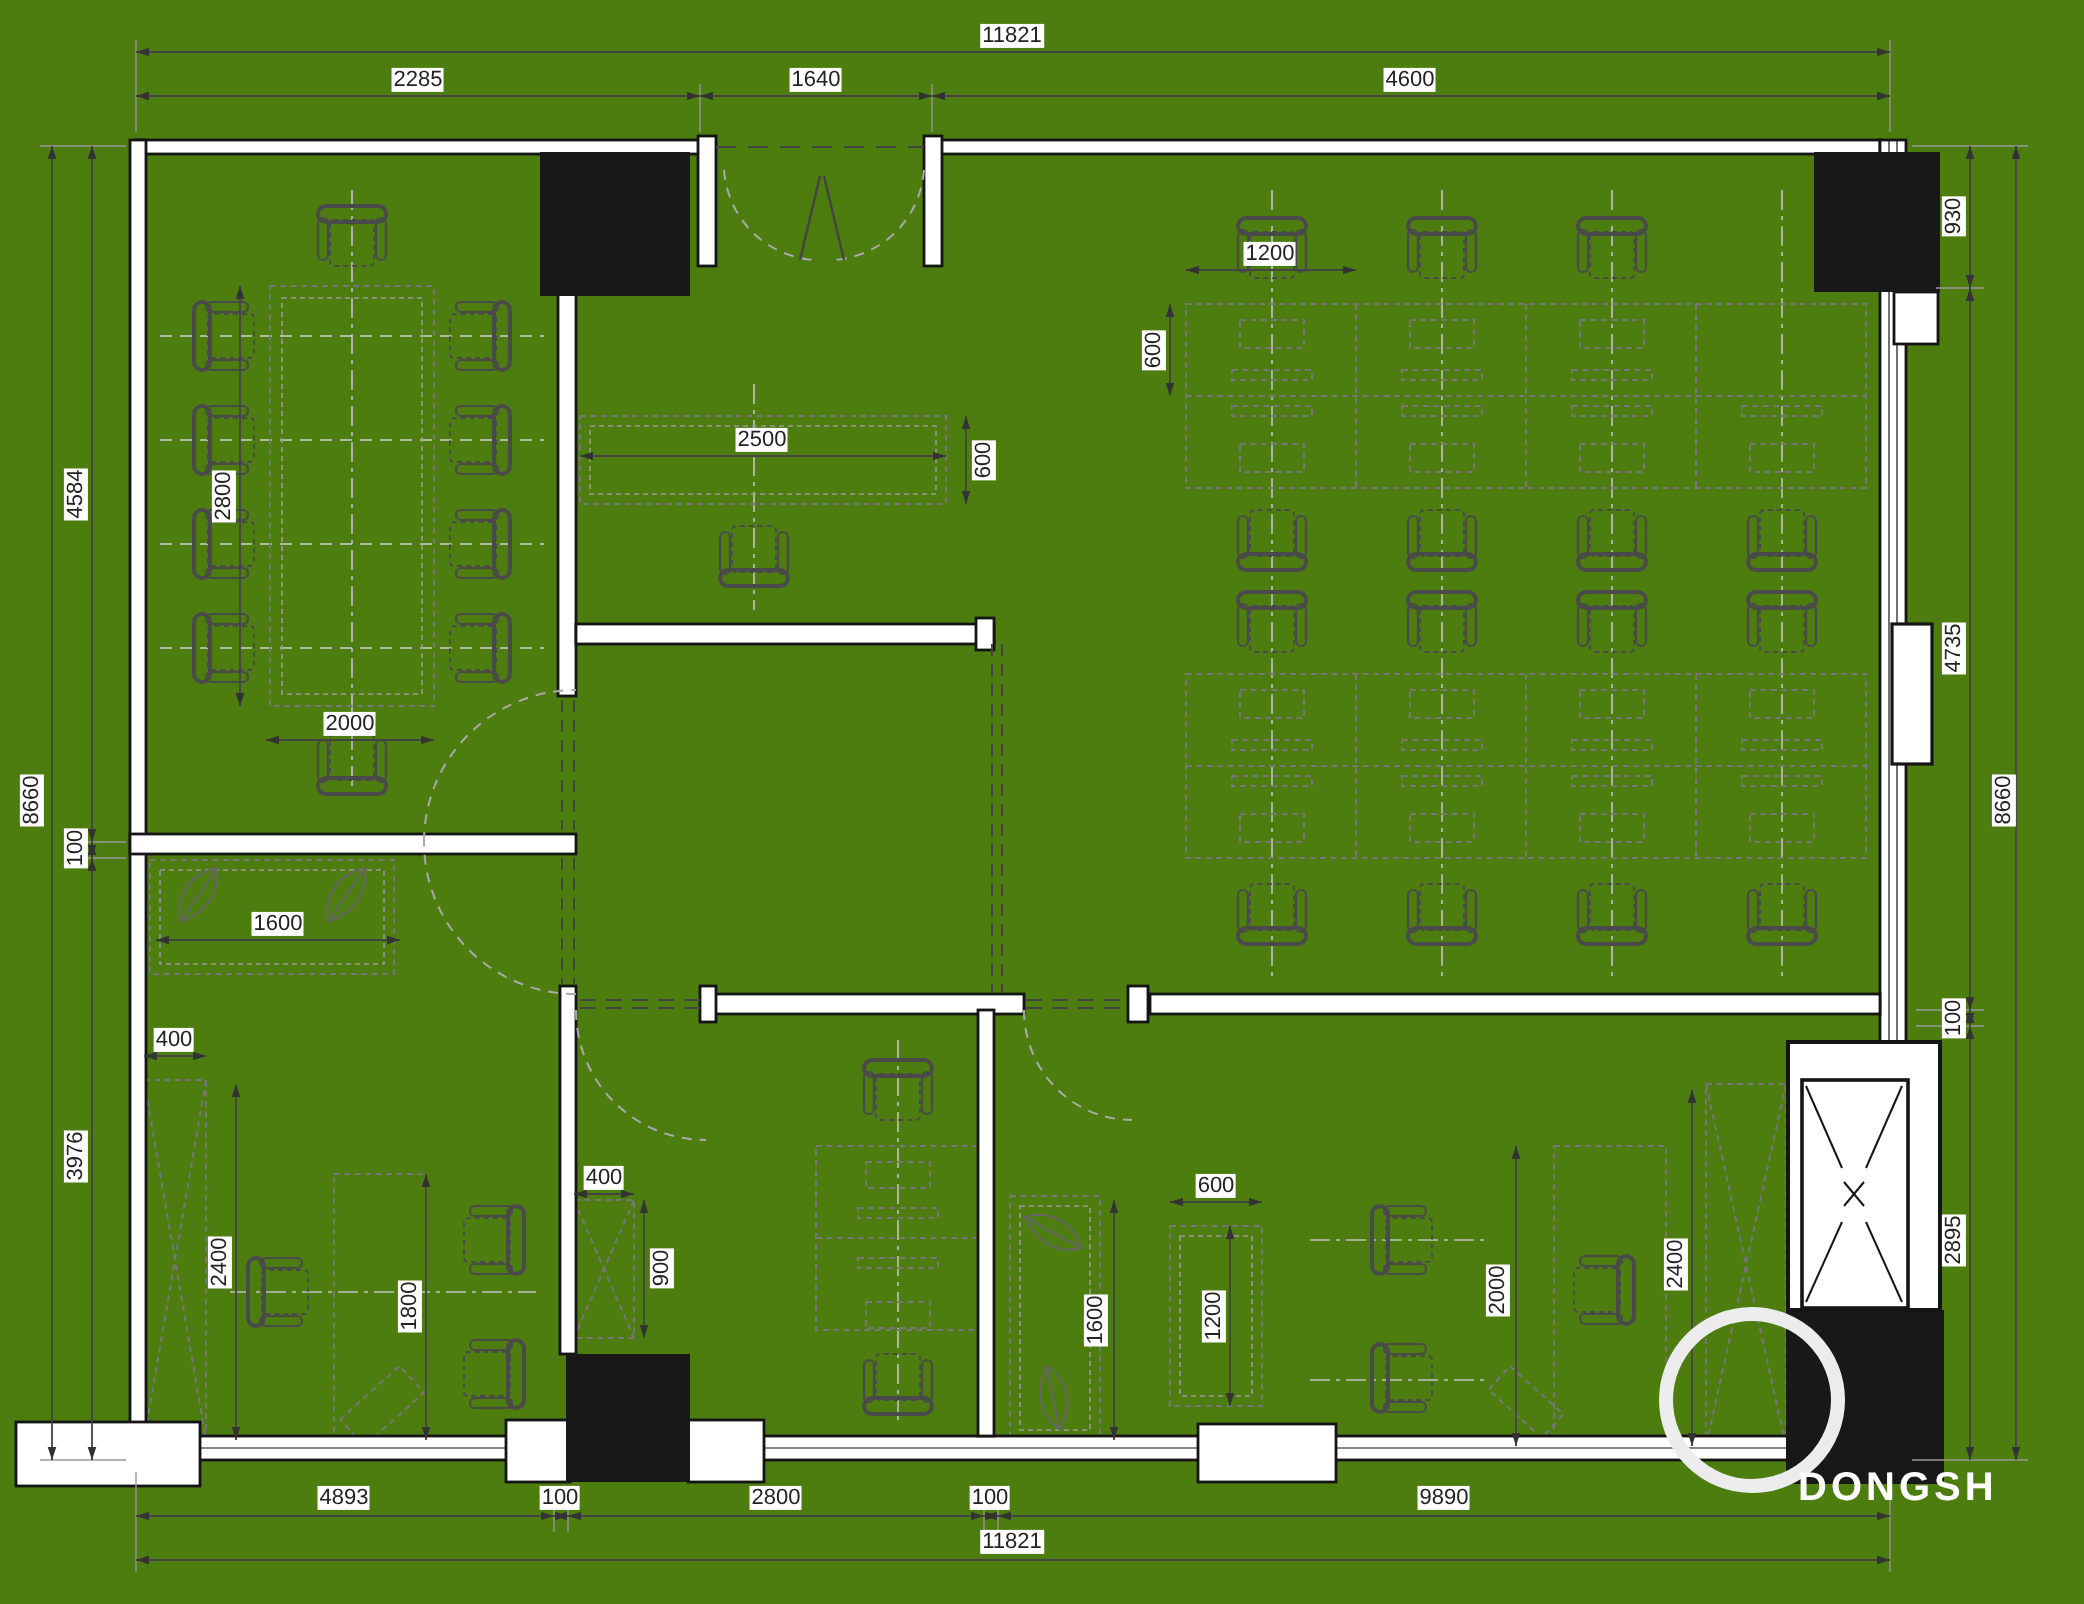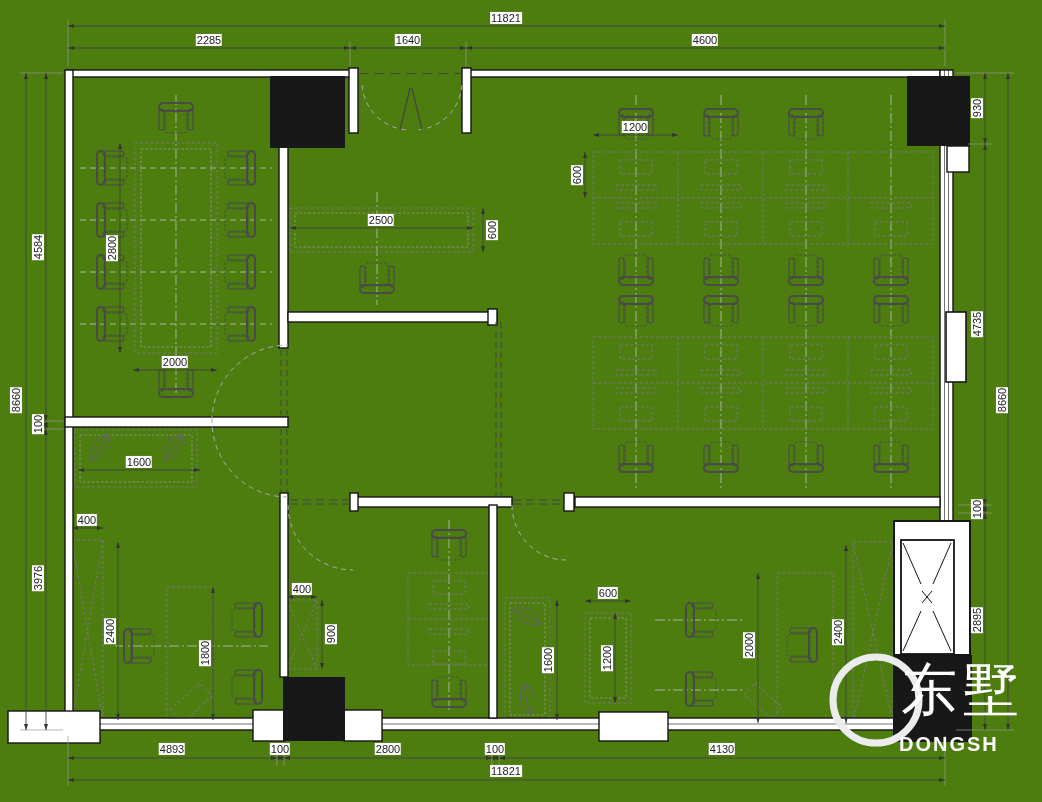--- a/index.html
+++ b/index.html
@@ -337,21 +337,21 @@
 
 <div class="lb" style="left:506px;top:18px">11821</div>
 <div class="lb" style="left:209px;top:40px">2285</div>
 <div class="lb" style="left:408px;top:40px">1640</div>
 <div class="lb" style="left:705px;top:40px">4600</div>
 
 <div class="lb" style="left:172px;top:749px">4893</div>
 <div class="lb" style="left:280px;top:749px">100</div>
 <div class="lb" style="left:388px;top:749px">2800</div>
 <div class="lb" style="left:495px;top:749px">100</div>
-<div class="lb" style="left:722px;top:749px">4130</div>
+<div class="lb" style="left:722px;top:749px">9890</div>
 <div class="lb" style="left:506px;top:771px">11821</div>
 
 <div class="lb r" style="left:16px;top:400px">8660</div>
 <div class="lb r" style="left:38px;top:247px">4584</div>
 <div class="lb r" style="left:38px;top:424px">100</div>
 <div class="lb r" style="left:38px;top:578px">3976</div>
 
 <div class="lb r" style="left:977px;top:108px">930</div>
 <div class="lb r" style="left:977px;top:324px">4735</div>
 <div class="lb r" style="left:977px;top:509px">100</div>
@@ -372,15 +372,14 @@
 
 <div class="lb" style="left:302px;top:589px">400</div>
 <div class="lb r" style="left:331px;top:634px">900</div>
 
 <div class="lb r" style="left:548px;top:660px">1600</div>
 <div class="lb" style="left:608px;top:593px">600</div>
 <div class="lb r" style="left:607px;top:658px">1200</div>
 <div class="lb r" style="left:749px;top:645px">2000</div>
 <div class="lb r" style="left:838px;top:632px">2400</div>
 
-<div class="wm-cjk">东墅</div>
 <div class="wm-latin">DONGSH</div>
 </div>
 
 </body></html>

